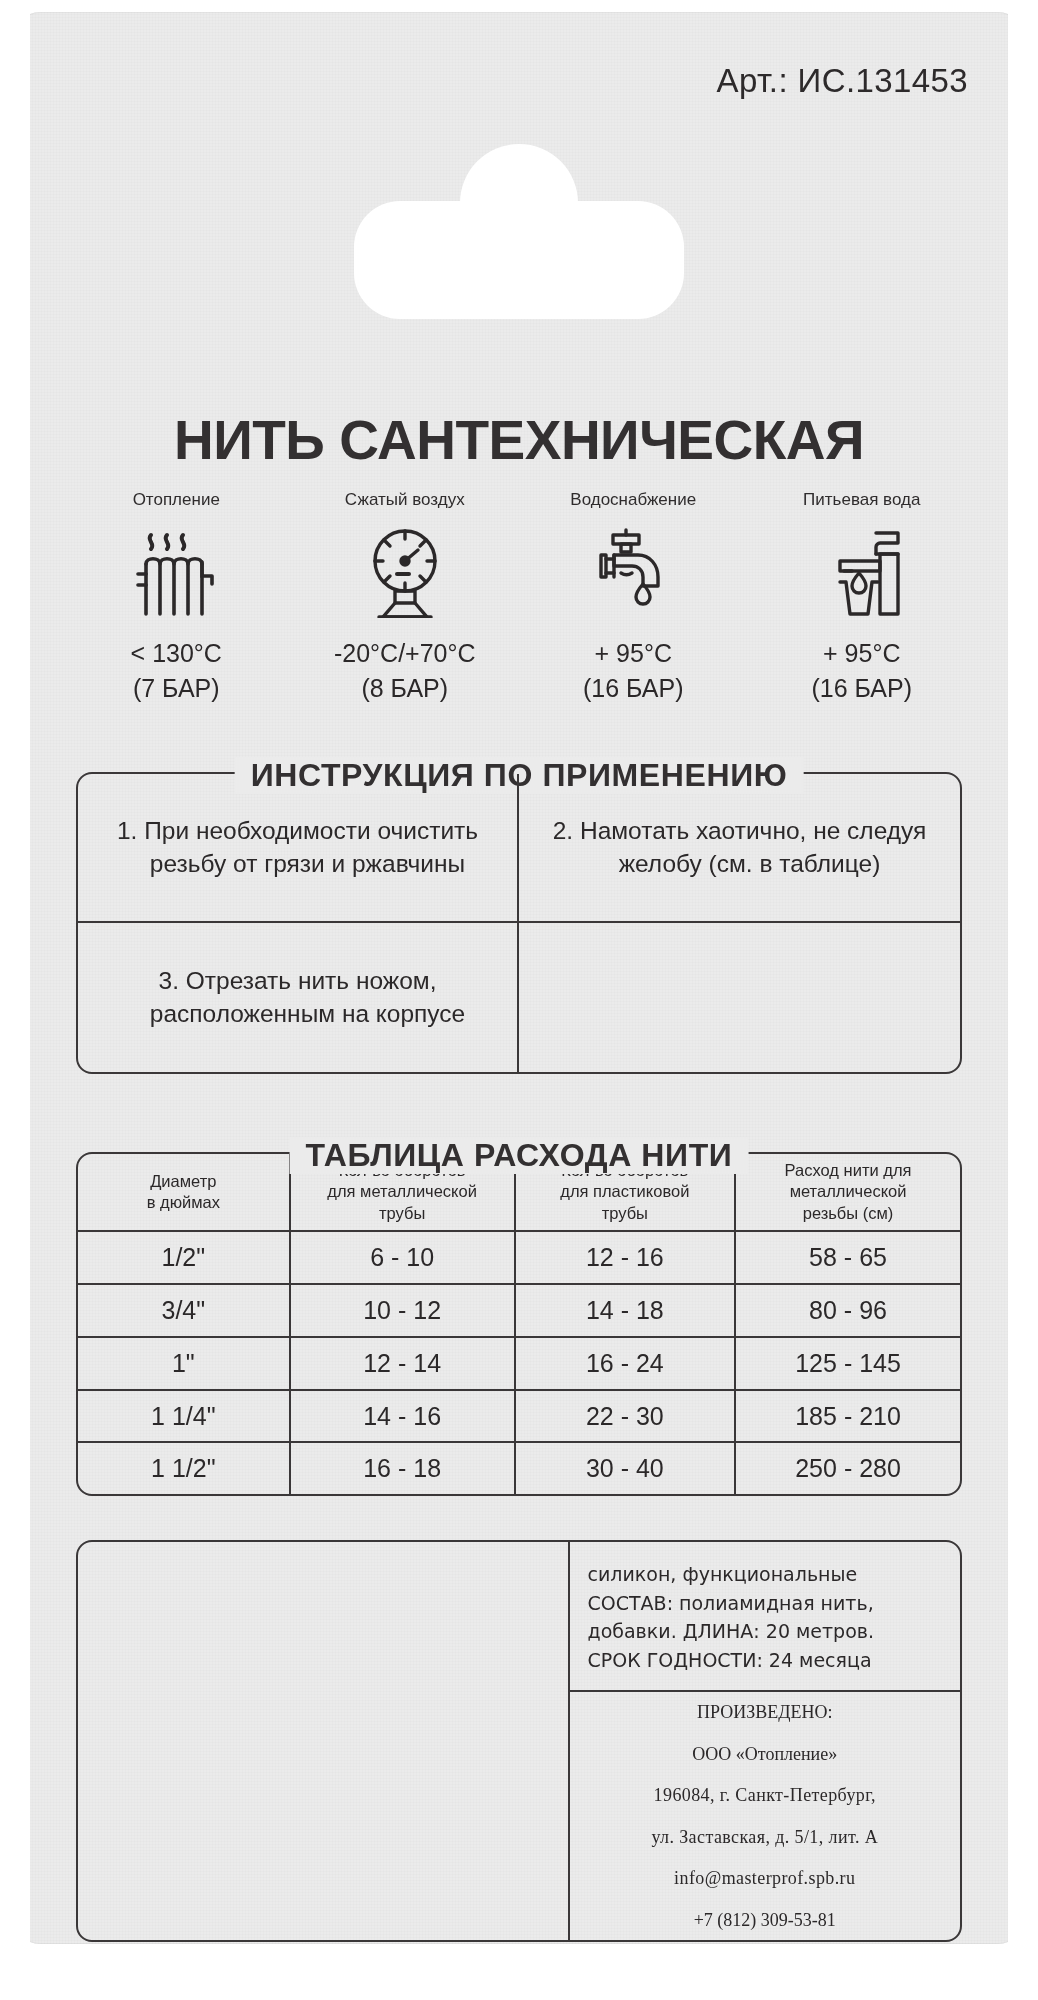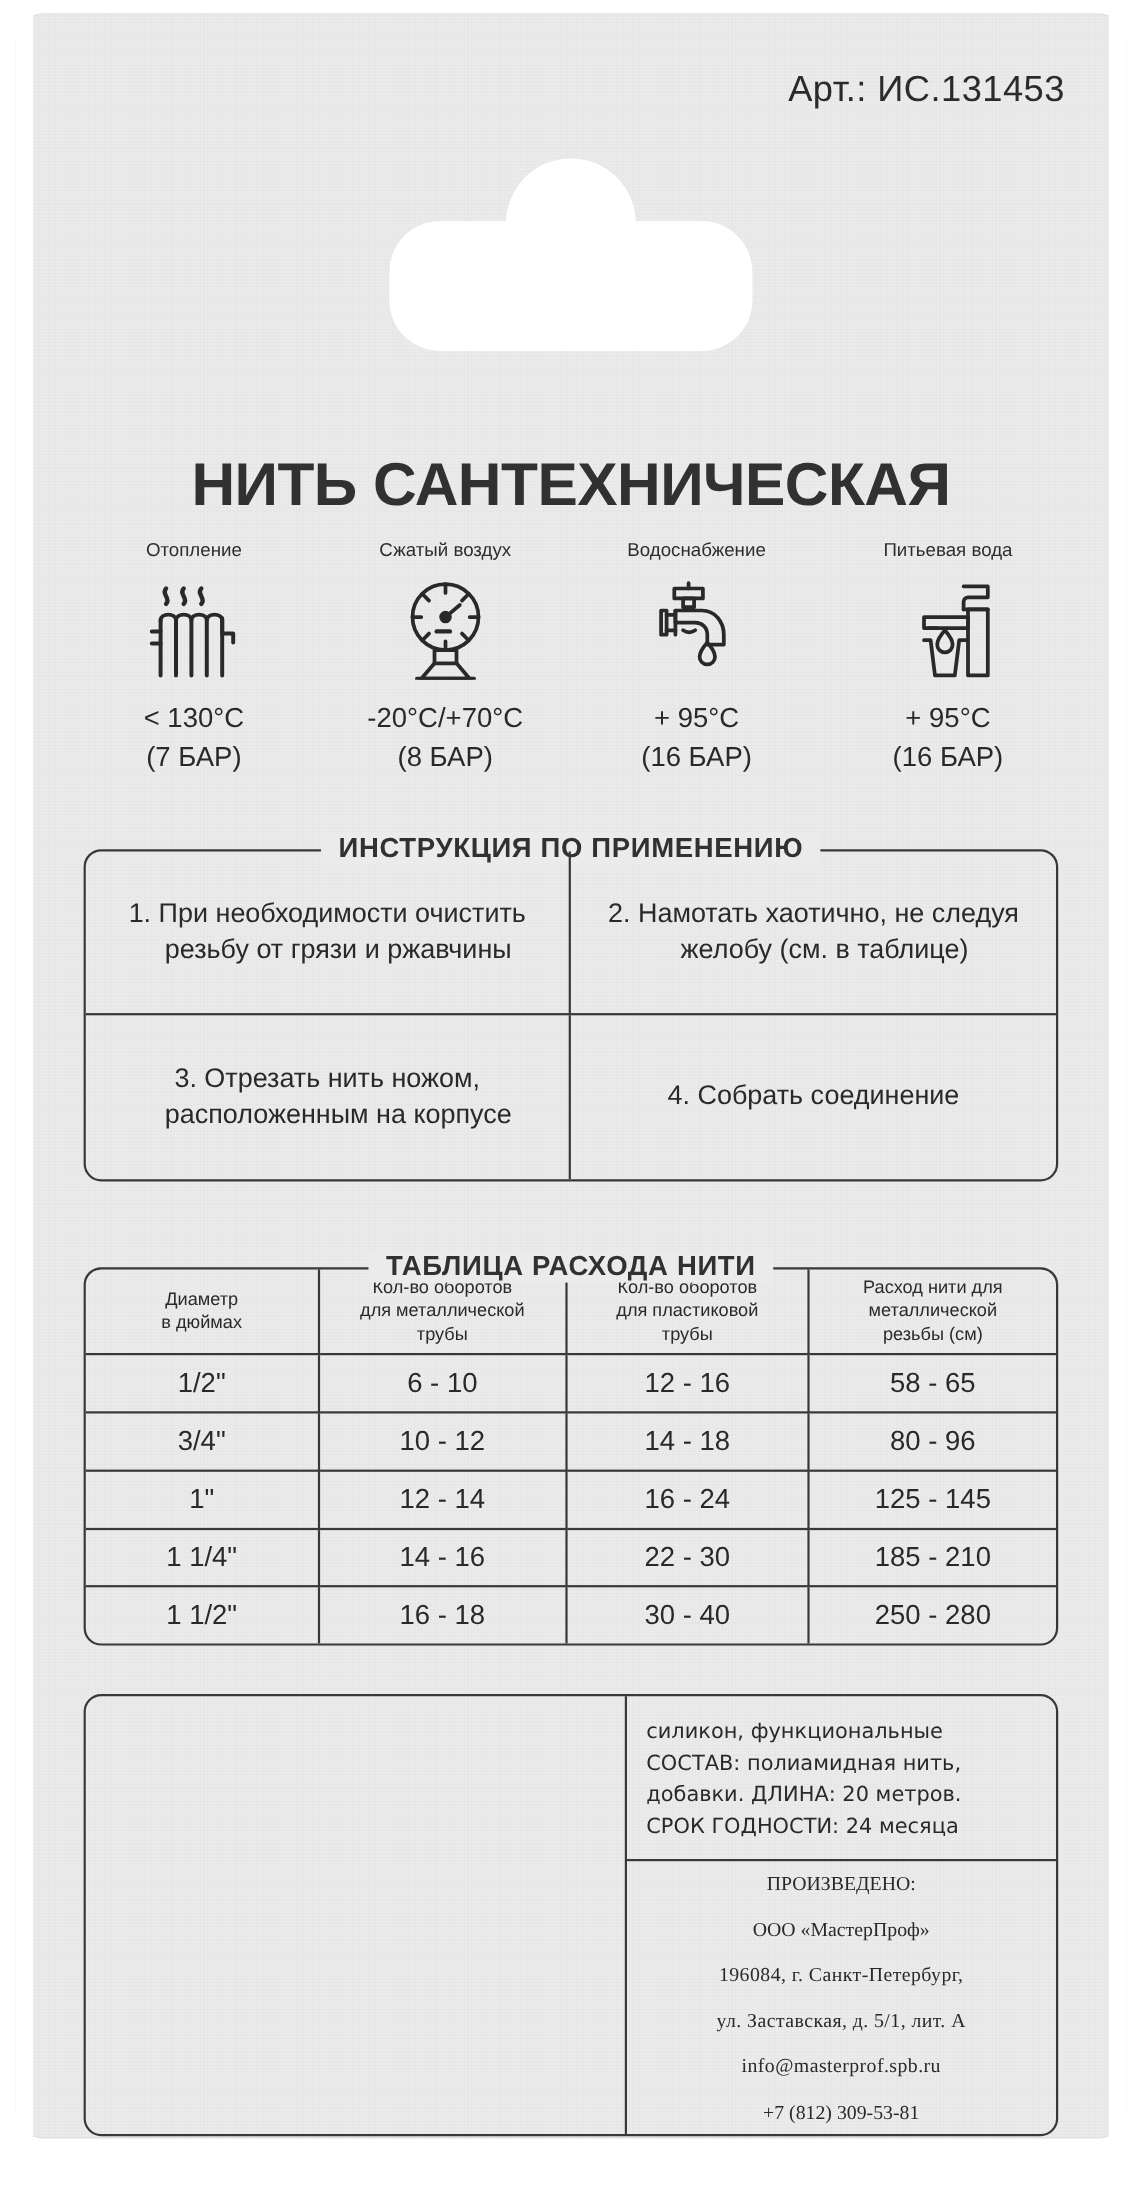--- a/index.html
+++ b/index.html
@@ -52,21 +52,21 @@
   .app{flex:1;text-align:center;}
   .app-label{font-size:17px;color:#2f2c2d;margin-bottom:12px;white-space:nowrap;}
   .app-icon{height:96px;display:flex;align-items:flex-end;justify-content:center;}
   .app-temp{font-size:25px;margin-top:18px;line-height:1.38;color:#2b2829;white-space:nowrap;}
 
   
   .panel{position:absolute;border:2.5px solid #3a3738;border-radius:16px;}
   .panel-title{
     position:absolute;top:-17px;left:50%;transform:translateX(-50%);
     background:#ebebeb;padding:0 16px;white-space:nowrap;
-    font-size:25px;font-weight:bold;letter-spacing:.6px;color:#333031;
+    font-size:32px;font-weight:bold;letter-spacing:.6px;color:#333031;
   }
 
   
   #instruction{left:62px;top:760px;width:auto;right:62px;height:298px;}
   #instr-grid{position:absolute;inset:0;display:grid;grid-template-columns:1fr 1fr;grid-template-rows:1fr 1fr;}
   .instr-cell{display:flex;align-items:center;justify-content:center;text-align:center;padding:6px 18px;font-size:24.5px;line-height:1.34;color:#2b2829;}
   .instr-cell.b-r{border-right:2.5px solid #3a3738;text-align:center;}
   .instr-cell.b-b{border-bottom:2.5px solid #3a3738;}
   .instr-cell .hang{display:inline-block;text-indent:-20px;padding-left:20px;}
 
@@ -210,23 +210,20 @@
     <div class="panel-title">ИНСТРУКЦИЯ ПО ПРИМЕНЕНИЮ</div>
     <div id="instr-grid">
       <div class="instr-cell b-r b-b">
           <span class="hang">1. При необходимости очистить резьбу от грязи и ржавчины</span>
         </div>
       <div class="instr-cell b-b">
           <span class="hang">2. Намотать хаотично, не следуя желобу (см. в таблице)</span>
         </div>
       <div class="instr-cell b-r">
           <span class="hang">3. Отрезать нить ножом, расположенным на корпусе</span>
-        </div>
-      <div class="instr-cell">
-          <span class="hang">4. Собрать соединение</span>
         </div>
     </div>
   </div>
 
   <div class="panel" id="tablepanel">
     <div class="panel-title">ТАБЛИЦА РАСХОДА НИТИ</div>
     <table id="consumption">
       <colgroup>
           <col class="c1">
           <col class="c2">
@@ -280,21 +277,21 @@
     <div id="bottom-left"></div>
     <div id="bottom-right">
       <div id="composition">
         <div>силикон, функциональные</div>
         <div>СОСТАВ: полиамидная нить,</div>
         <div>добавки. ДЛИНА: 20 метров.</div>
         <div>СРОК ГОДНОСТИ: 24 месяца</div>
       </div>
       <div id="manufacturer">
         <div>ПРОИЗВЕДЕНО:</div>
-        <div>ООО «МастерПроф»</div>
+        <div>ООО «Отопление»</div>
         <div class="ltr">196084, г. Санкт-Петербург,</div>
         <div class="ltr">ул. Заставская, д. 5/1, лит. А</div>
         <div class="ltr">info@masterprof.spb.ru</div>
         <div>+7 (812) 309-53-81</div>
       </div>
     </div>
   </div>
 
 </div>
 

